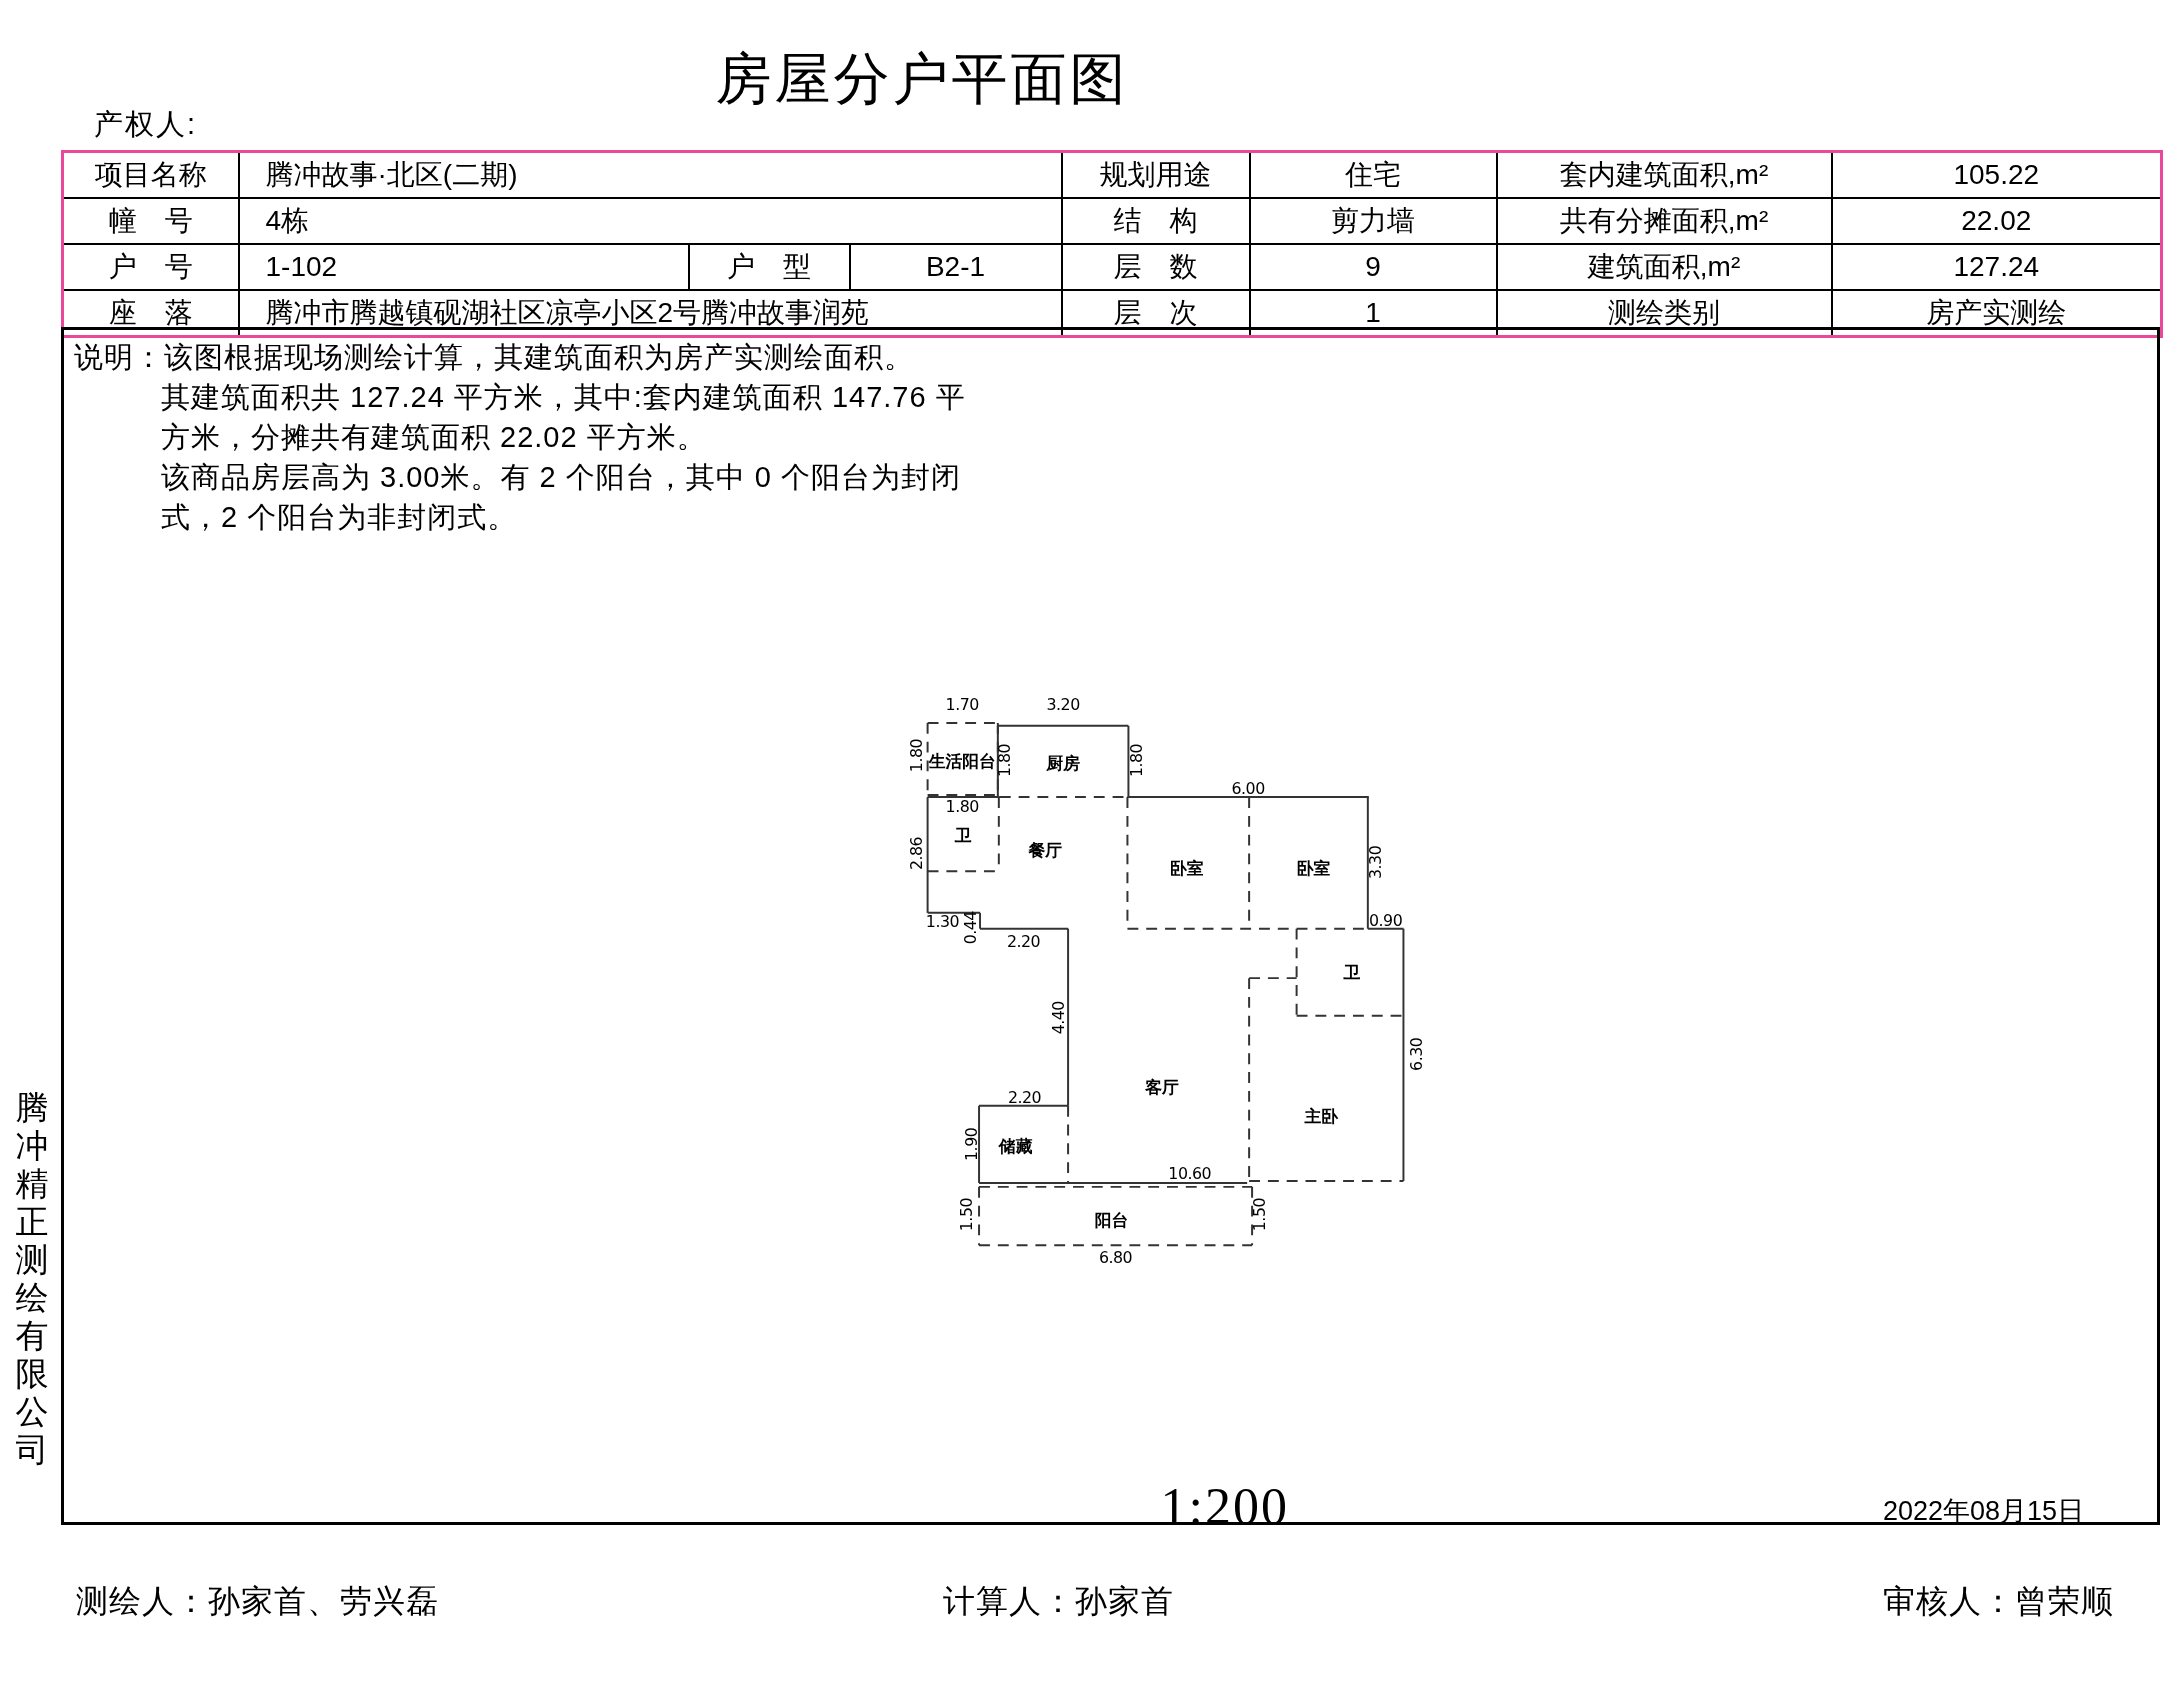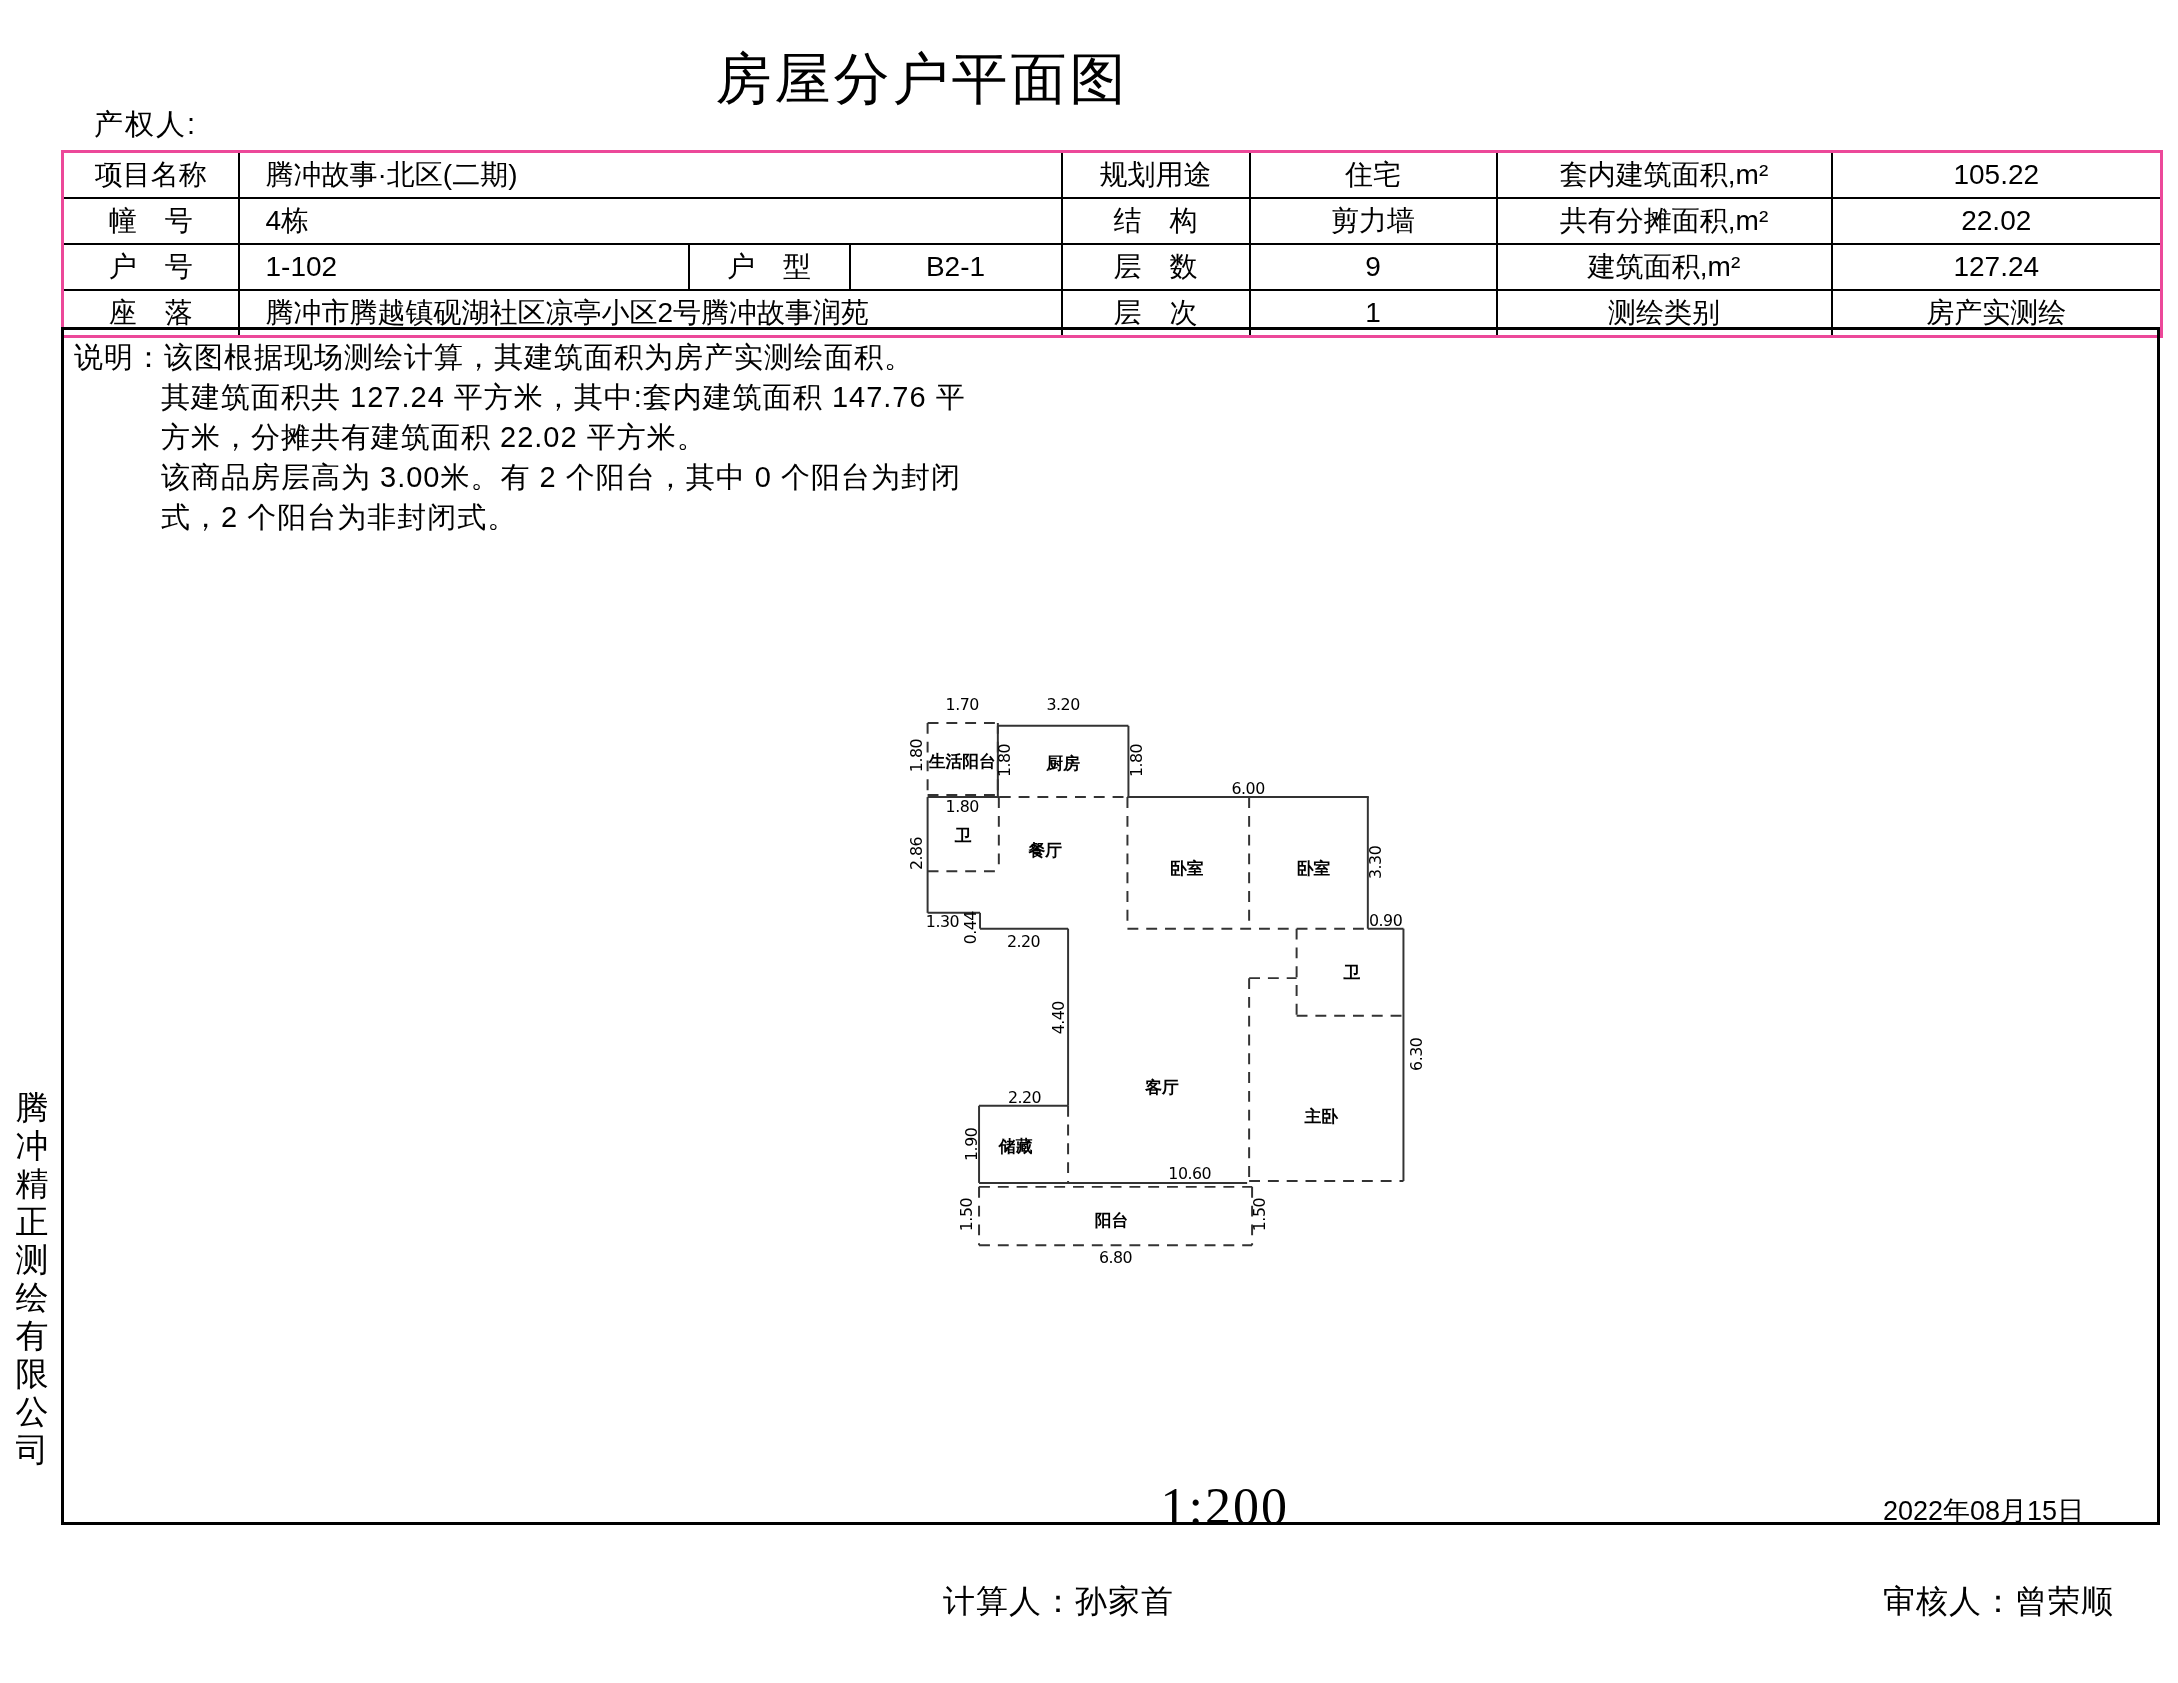--- a/index.html
+++ b/index.html
@@ -189,17 +189,18 @@
 冲
 精
 正
 测
 绘
 有
 限
 公
 司</div>
 
+  <div class="footer-item f-surveyor">测绘人：孙家首、劳兴磊</div>
   <div class="footer-item f-calculator">计算人：孙家首</div>
   <div class="footer-item f-reviewer">审核人：曾荣顺</div>
 
 </div>
 
 
 </body></html>

